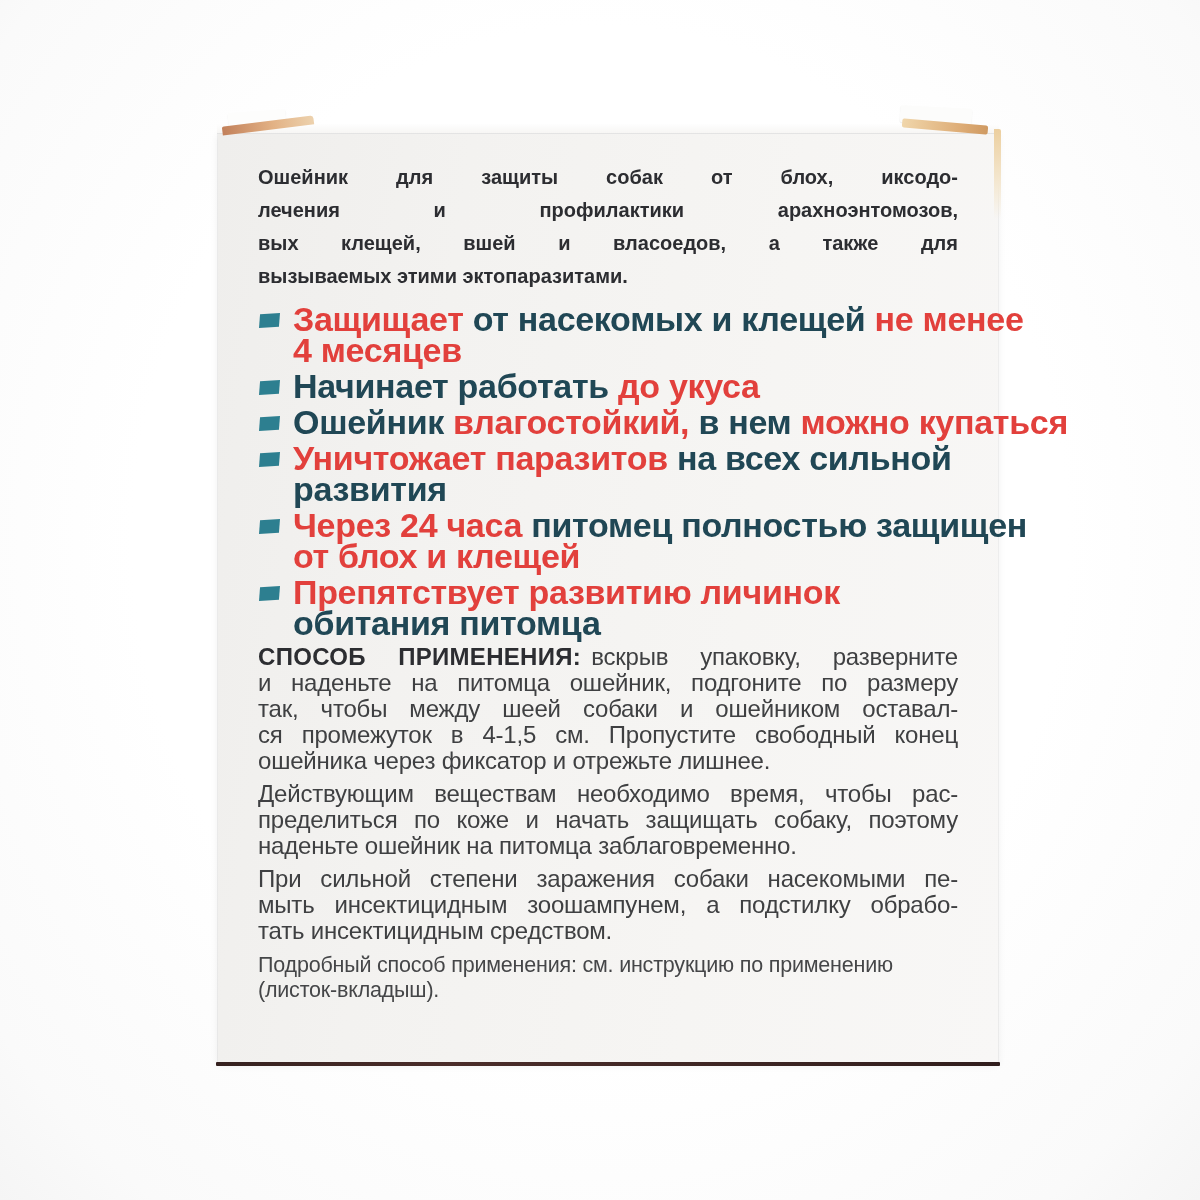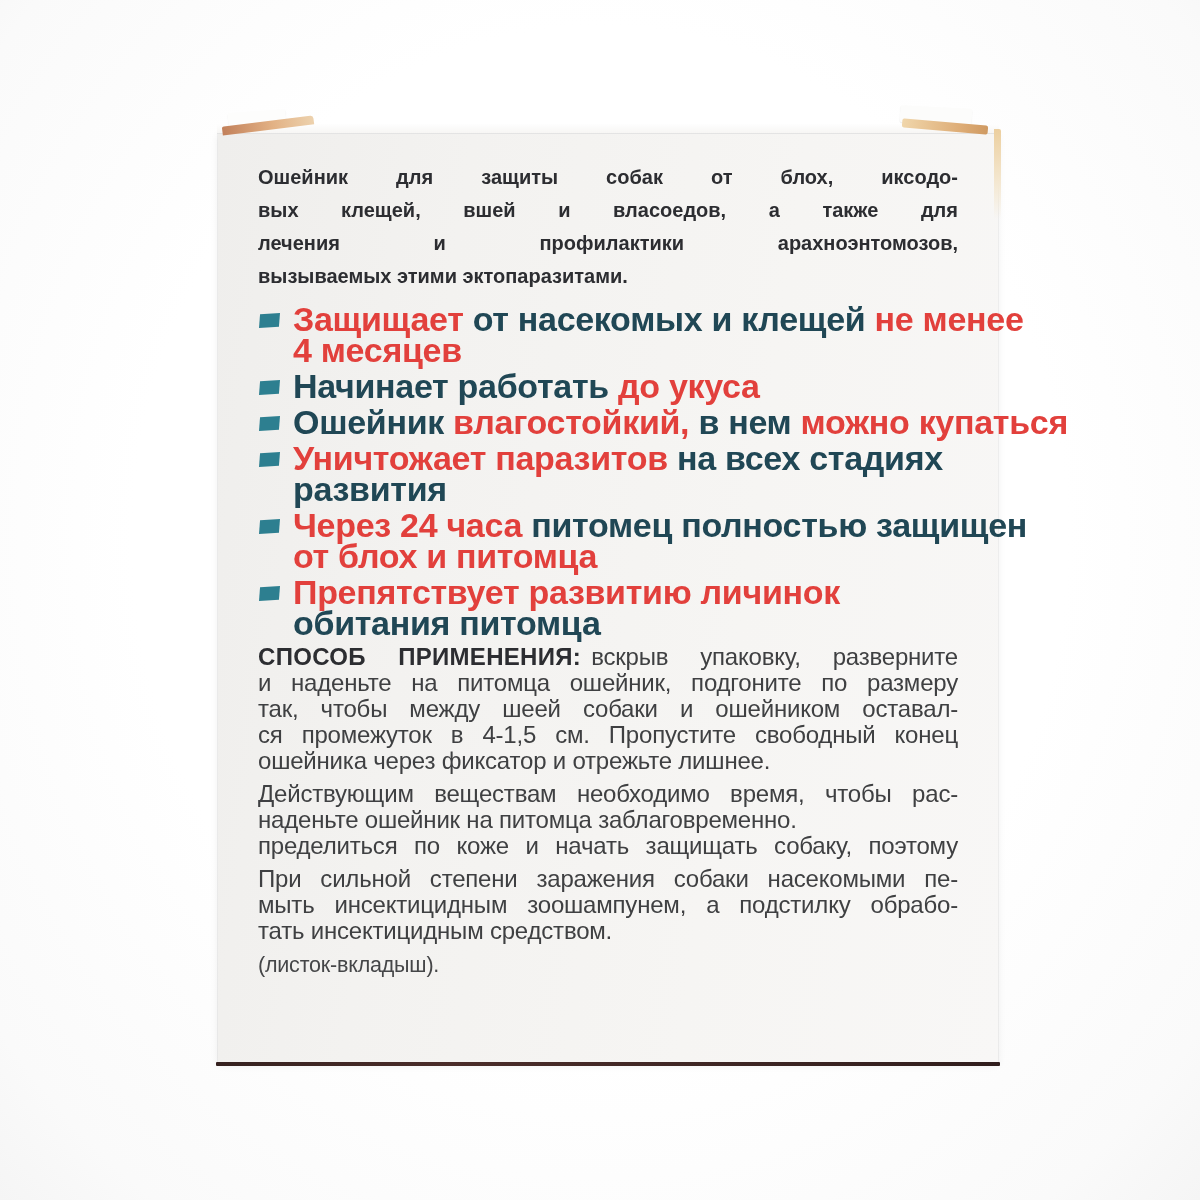--- a/index.html
+++ b/index.html
@@ -102,22 +102,22 @@
       <div class="tab"></div>
       <div class="tan"></div>
     </div>
     <div class="edge-right-sliver"></div>
     <div class="bottom-edge"></div>
 
     <section class="content">
 
       <div class="desc">
         <div class="hline j">Ошейник для защиты собак от блох, иксодо-</div>
+        <div class="hline j">лечения и профилактики арахноэнтомозов,</div>
         <div class="hline j">вых клещей, вшей и власоедов, а также для</div>
-        <div class="hline j">лечения и профилактики арахноэнтомозов,</div>
         <div class="hline">вызываемых этими эктопаразитами.</div>
       </div>
 
       <ul class="features">
         <li class="feature">
           <span class="sq"></span>
           <div class="ftext">
             <div class="fline"><span class="seg" data-style="red">Защищает </span><span class="seg" data-style="dark">от насекомых и клещей </span><span class="seg" data-style="red">не менее</span></div>
             <div class="fline"><span class="seg" data-style="red">4 месяцев</span></div>
           </div>
@@ -130,29 +130,29 @@
         </li>
         <li class="feature">
           <span class="sq"></span>
           <div class="ftext">
             <div class="fline"><span class="seg" data-style="dark">Ошейник </span><span class="seg" data-style="red">влагостойкий, </span><span class="seg" data-style="dark">в нем </span><span class="seg" data-style="red">можно купаться</span></div>
           </div>
         </li>
         <li class="feature">
           <span class="sq"></span>
           <div class="ftext">
-            <div class="fline"><span class="seg" data-style="red">Уничтожает паразитов </span><span class="seg" data-style="dark">на всех стадиях</span></div>
+            <div class="fline"><span class="seg" data-style="red">Уничтожает паразитов </span><span class="seg" data-style="dark">на всех сильной</span></div>
             <div class="fline"><span class="seg" data-style="dark">развития</span></div>
           </div>
         </li>
         <li class="feature">
           <span class="sq"></span>
           <div class="ftext">
             <div class="fline"><span class="seg" data-style="red">Через 24 часа </span><span class="seg" data-style="dark">питомец полностью защищен</span></div>
-            <div class="fline"><span class="seg" data-style="red">от блох и питомца</span></div>
+            <div class="fline"><span class="seg" data-style="red">от блох и клещей</span></div>
           </div>
         </li>
         <li class="feature">
           <span class="sq"></span>
           <div class="ftext">
             <div class="fline"><span class="seg" data-style="red">Препятствует развитию личинок</span></div>
             <div class="fline"><span class="seg" data-style="dark">обитания питомца</span></div>
           </div>
         </li>
       </ul>
@@ -160,29 +160,30 @@
       <div class="paras">
         <p class="para">
           <span class="bl j"><span class="lead">СПОСОБ ПРИМЕНЕНИЯ:</span><span>вскрыв упаковку, разверните</span></span>
           <span class="bl j">и наденьте на питомца ошейник, подгоните по размеру</span>
           <span class="bl j">так, чтобы между шеей собаки и ошейником оставал-</span>
           <span class="bl j">ся промежуток в 4-1,5 см. Пропустите свободный конец</span>
           <span class="bl">ошейника через фиксатор и отрежьте лишнее.</span>
         </p>
         <p class="para">
           <span class="bl j">Действующим веществам необходимо время, чтобы рас-</span>
+          <span class="bl j">пределиться по коже и начать защищать собаку, поэтому</span>
           <span class="bl">наденьте ошейник на питомца заблаговременно.</span>
-          <span class="bl j">пределиться по коже и начать защищать собаку, поэтому</span>
         </p>
         <p class="para">
           <span class="bl j">При сильной степени заражения собаки насекомыми пе-</span>
           <span class="bl j">мыть инсектицидным зоошампунем, а подстилку обрабо-</span>
           <span class="bl">тать инсектицидным средством.</span>
         </p>
       </div>
 
       <div class="fine">
+        <div class="fl">Подробный способ применения: см. инструкцию по применению</div>
         <div class="fl">(листок-вкладыш).</div>
       </div>
 
     </section>
   </div>
 </div>
 
 </body></html>

